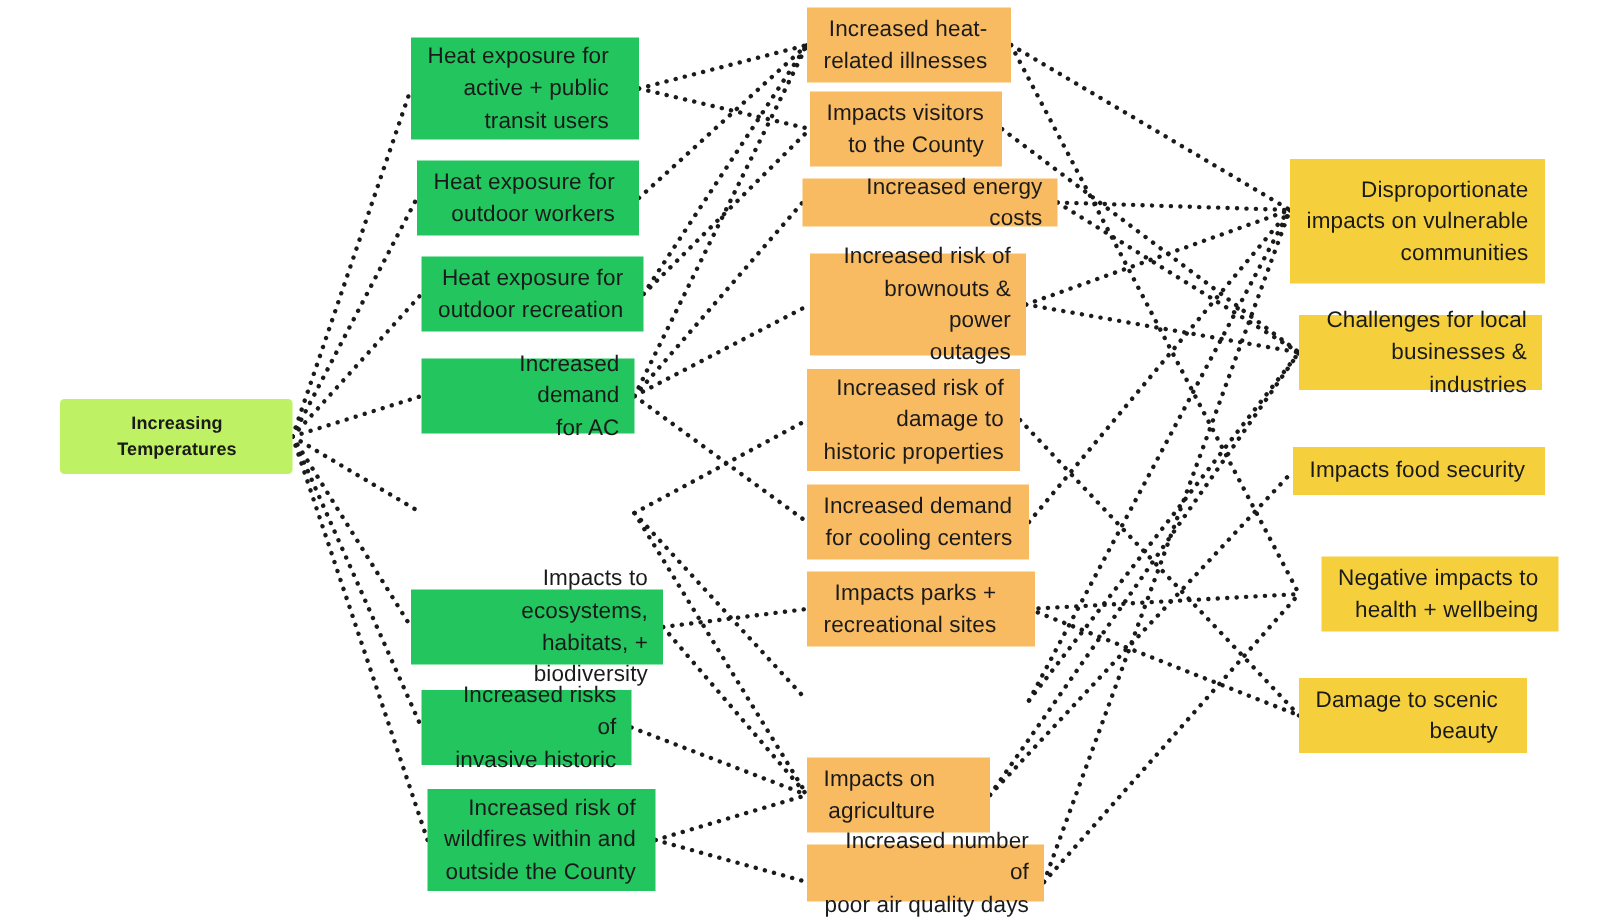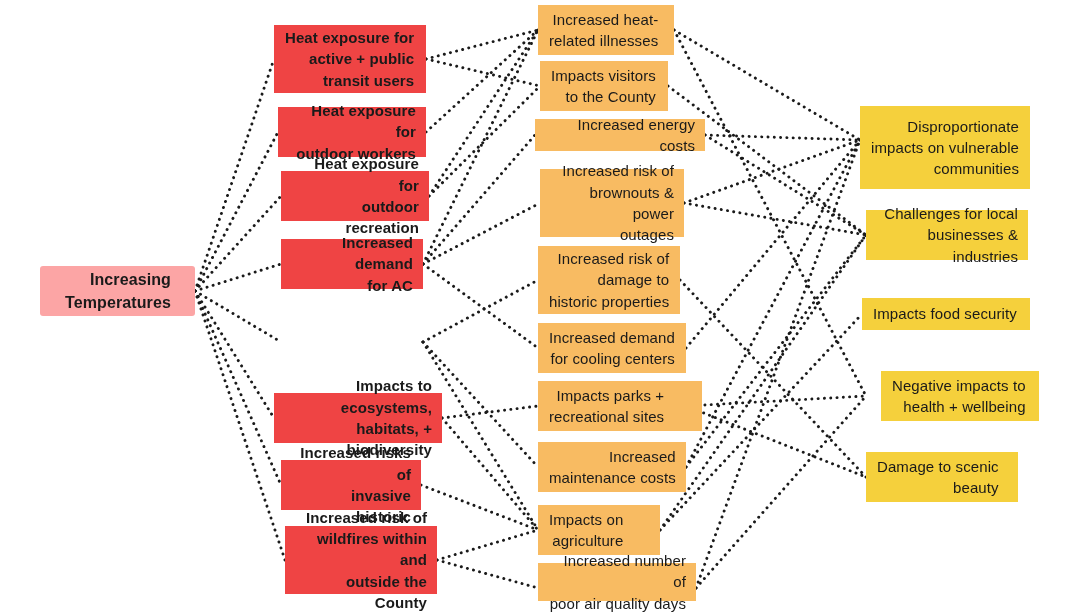--- a/index.html
+++ b/index.html
@@ -32,30 +32,30 @@
     display: flex;
     align-items: center;
     color: #1a1a1a;
     font-size: 15px;
     line-height: 1.42;
     padding: 6px 10px 6px 11px;
     letter-spacing: 0.1px;
     text-align: right;
   }
   .node-root {
-    background: #fca5a5;
+    background: #bef264;
     font-weight: bold;
     justify-content: center;
-    font-size: 16px;
+    text-align: center;
+    font-size: 12px;
     line-height: 1.45;
     border-radius: 3px;
   }
   .node-hazard {
-    background: #ef4444;
-    font-weight: bold;
+    background: #22c55e;
   }
   .node-impact {
     background: #F8BB62;
   }
   .node-consequence {
     background: #F5D03C;
   }
   .node-label {
     display: block;
     white-space: pre-line;
@@ -161,27 +161,23 @@
     </div>
     <div class="node node-impact" style="left: 538px; top: 246px; width: 142px; height: 68px;">
       <span class="node-label">Increased risk of
 damage to
 historic properties</span>
     </div>
     <div class="node node-impact" style="left: 538px; top: 323px; width: 148px; height: 50px;">
       <span class="node-label">Increased demand
 for cooling centers</span>
     </div>
-    <div class="node node-impact" style="left: 538px; top: 381px; width: 164px; height: 50px;">
+    <div class="node node-impact" style="left: 538px; top: 381px; width: 152px; height: 50px;">
       <span class="node-label">Impacts parks +
 recreational sites</span>
-    </div>
-    <div class="node node-impact" style="left: 538px; top: 442px; width: 148px; height: 50px;">
-      <span class="node-label">Increased
-maintenance costs</span>
     </div>
     <div class="node node-impact" style="left: 538px; top: 505px; width: 122px; height: 50px;">
       <span class="node-label">Impacts on
 agriculture</span>
     </div>
     <div class="node node-impact" style="left: 538px; top: 563px; width: 158px; height: 38px;">
       <span class="node-label">Increased number of
 poor air quality days</span>
     </div>
     <div class="node node-consequence" style="left: 860px; top: 106px; width: 170px; height: 83px;">

